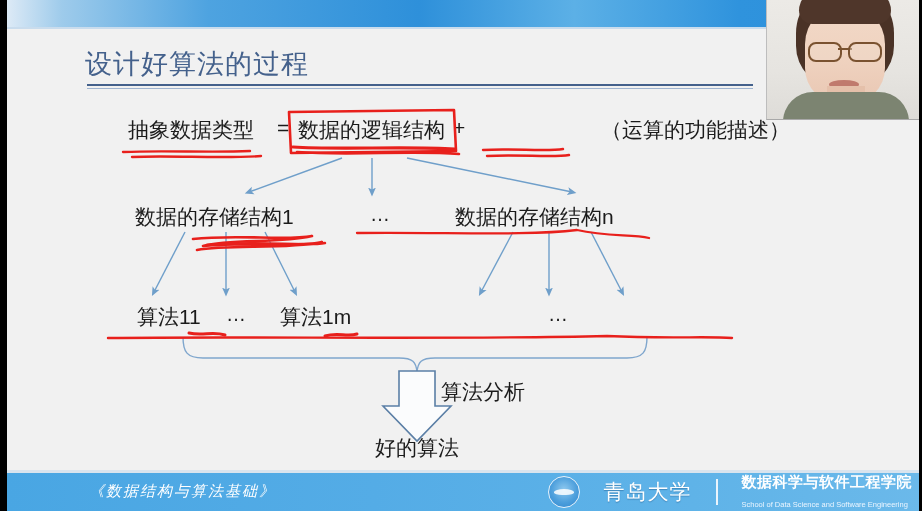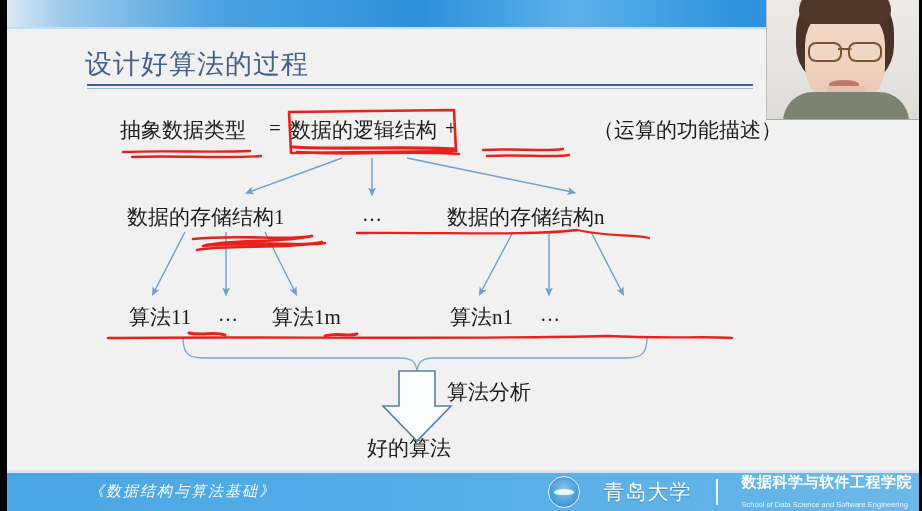--- a/index.html
+++ b/index.html
@@ -81,21 +81,22 @@
     width: 666px; height: 1px;
     background: #9fb4d0;
   }
 
   
   .node {
     position: absolute;
     font-size: 21px;
     color: #1b1b1b;
     white-space: nowrap;
-    font-family: Liberation Serif, serif;
+    font-family: Liberation Sans, sans-serif;
+    margin-left: 8px;
   }
   .node.small-dots {
     font-size: 20px;
     color: #1b1b1b;
     letter-spacing: 2px;
   }
 
   .row1 { top: 116px; }
   .row2 { top: 203px; }
   .row3 { top: 303px; }
@@ -295,24 +296,23 @@
     <div class="node row1" style="left:438px">+</div>
     <div class="node row1" style="left:586px">（运算的功能描述）</div>
 
     <div class="node row2" style="left:120px">数据的存储结构1</div>
     <div class="node small-dots row2" style="left:355px">…</div>
     <div class="node row2" style="left:440px">数据的存储结构n</div>
 
     <div class="node row3" style="left:122px">算法11</div>
     <div class="node small-dots row3" style="left:211px">…</div>
     <div class="node row3" style="left:265px">算法1m</div>
-    <div class="node row3" style="left:443px">算法n1</div>
     <div class="node small-dots row3" style="left:533px">…</div>
 
-    <div class="node" style="left:440px; top:378px">算法分析</div>
+    <div class="node" style="left:426px; top:378px">算法分析</div>
     <div class="node" style="left:360px; top:434px">好的算法</div>
 
     <svg class="svg-layer blue" viewBox="0 0 915 511">
       <defs>
         <marker id="ah" markerWidth="7" markerHeight="7" refX="3.2" refY="3.2" orient="auto">
           <path d="M0,0.4 L6.4,3.2 L0,6 L1.5,3.2 Z" fill="#6f9fca"></path>
         </marker>
       </defs>
       <g stroke="#6f9fca" stroke-width="1.4" fill="none" marker-end="url(#ah)">
 

